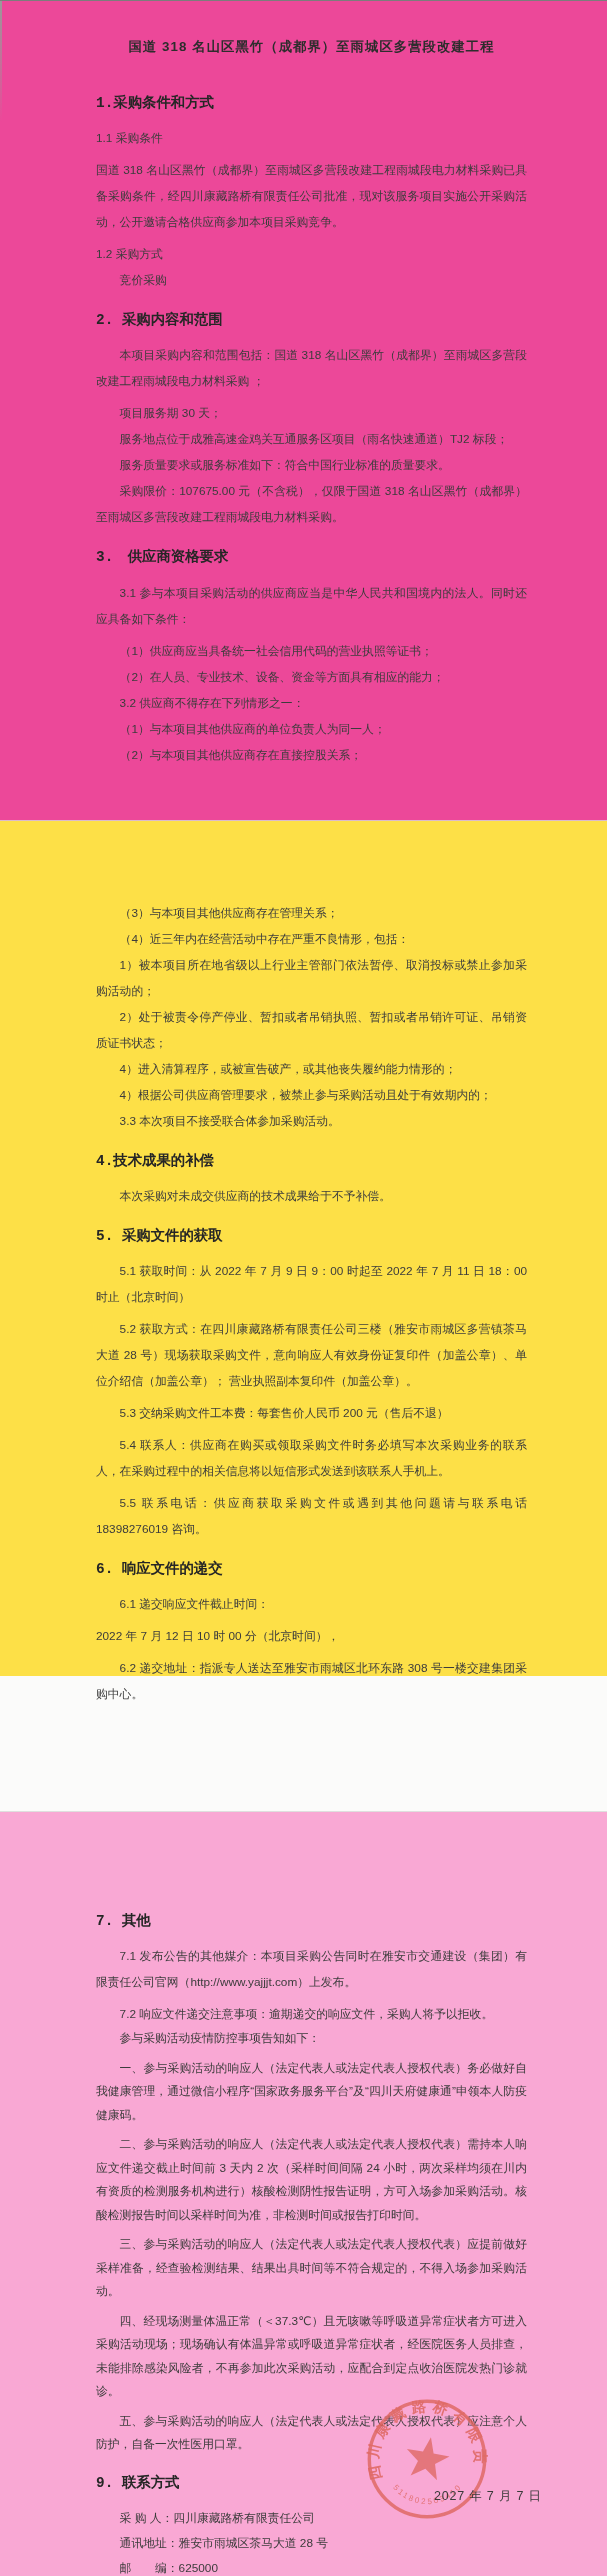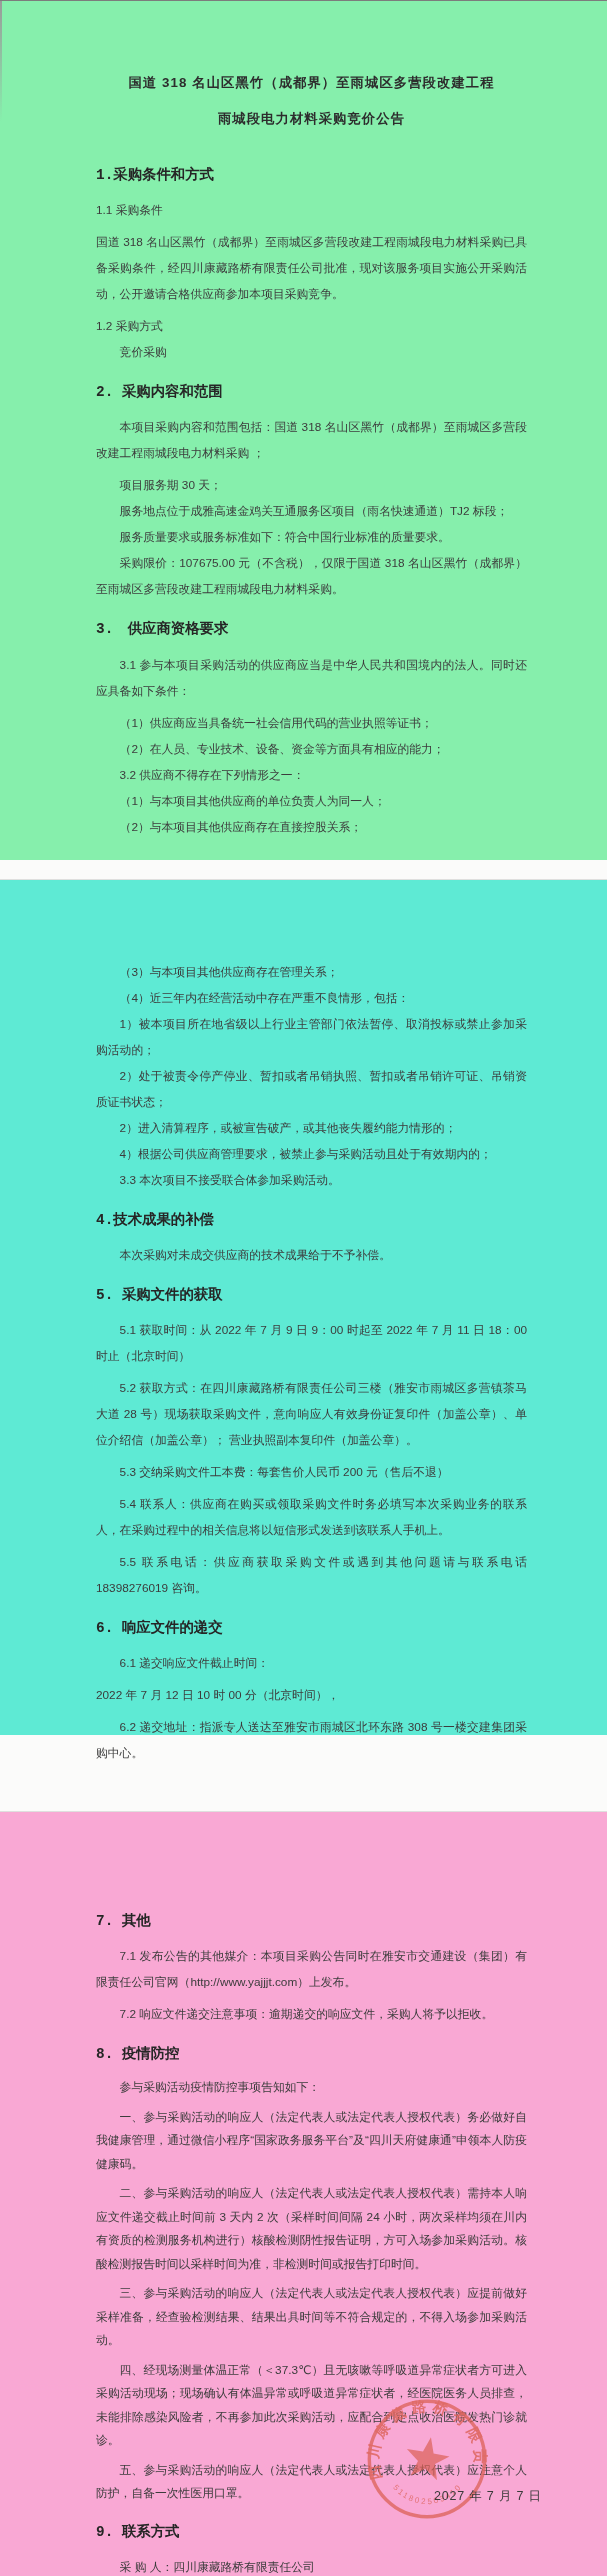--- a/index.html
+++ b/index.html
@@ -1,23 +1,23 @@
 <!DOCTYPE html>
 <html style="font-size:12px"><head>
 <meta charset="utf-8">
 <style>
   html,body{margin:0;padding:0;background:#ffffff;}
   .canvas{position:relative;width:607px;height:2576px;overflow:hidden;
           font-family:"Liberation Sans","DejaVu Sans",sans-serif;color:#3c3c3c;background:#fbfbfa;}
   .page{position:absolute;left:0;width:607px;box-sizing:border-box;
         padding-left:96px;padding-right:80px;font-size:11.8px;line-height:26px;text-align:justify;}
-  #page1{top:0;height:860px;background:#86efac;border-top:1.5px solid #7c7c7c;padding-top:70px;}
+  #page1{top:0;height:860px;background:#ec4899;border-top:1.5px solid #7c7c7c;padding-top:34px;}
   #page1 .left-edge{position:absolute;left:0;top:0;width:2.3px;height:121px;
         background:linear-gradient(#9a9a9a,rgba(0,0,0,0));}
-  #page2{top:880px;height:855px;background:#5eead4;box-shadow:0 -0.8px 0 #d8d8d8;padding-top:79px;}
+  #page2{top:821px;height:855px;background:#fde047;box-shadow:0 -0.8px 0 #d8d8d8;padding-top:79px;}
   #page3{top:1812px;height:858px;background:#f9a8d4;box-shadow:0 -0.8px 0 #d8d8d8;padding-top:82px;}
   #page3::after{content:"";position:absolute;left:0;bottom:0;width:100%;height:9px;background:rgba(0,0,0,0.05);}
   .title{text-align:center;font-weight:bold;font-size:13.3px;line-height:23px;letter-spacing:1.1px;color:#2d2d2d;margin:0;}
   .title2{margin-top:13px;}
   .h{font-weight:bold;font-size:14.4px;line-height:21px;color:#262626;margin:16.7px 0 11.4px;text-align:left;text-indent:0;font-family:Liberation Mono, monospace;}
   .h-first{margin-top:35px;}
   .p{margin:0;}
   .ind{text-indent:2em;}
   .sp{margin-top:6px;}
   .u{text-underline-offset:3px;}
@@ -27,21 +27,20 @@
   .stamp{position:absolute;left:364px;top:584px;width:126px;height:126px;opacity:0.88;}
 </style>
 </head>
 <body>
 
 <div class="canvas">
 
   <div class="page" id="page1">
     <div class="left-edge"></div>
     <p class="title">国道 318 名山区黑竹（成都界）至雨城区多营段改建工程</p>
-    <p class="title title2">雨城段电力材料采购竞价公告</p>
 
     <p class="h h-first">1.采购条件和方式</p>
     <p class="p sp">1.1 采购条件</p>
     <p class="p sp"><span class="u">国道 318 名山区黑竹（成都界）至雨城区多营段改建工程雨城段电力材料采购</span><span>已具备采购条件，经</span><span class="u">四川康藏路桥有限责任公司</span><span>批准，现对该服务项目实施公开采购活动，公开邀请合格供应商参加本项目采购竞争。</span></p>
     <p class="p sp">1.2 采购方式</p>
     <p class="p ind">竞价采购</p>
 
     <p class="h">2. 采购内容和范围</p>
     <p class="p ind"><span>本项目采购内容和范围包括：</span><span class="u">国道 318 名山区黑竹（成都界）至雨城区多营段改建工程雨城段电力材料采购</span><span> ；</span></p>
     <p class="p ind sp"><span>项目服务期 </span><span class="u">30</span><span> 天；</span></p>
@@ -56,21 +55,21 @@
     <p class="p ind">3.2 供应商不得存在下列情形之一：</p>
     <p class="p ind">（1）与本项目其他供应商的单位负责人为同一人；</p>
     <p class="p ind">（2）与本项目其他供应商存在直接控股关系；</p>
   </div>
 
   <div class="page" id="page2">
     <p class="p ind">（3）与本项目其他供应商存在管理关系；</p>
     <p class="p ind">（4）近三年内在经营活动中存在严重不良情形，包括：</p>
     <p class="p ind">1）被本项目所在地省级以上行业主管部门依法暂停、取消投标或禁止参加采购活动的；</p>
     <p class="p ind">2）处于被责令停产停业、暂扣或者吊销执照、暂扣或者吊销许可证、吊销资质证书状态；</p>
-    <p class="p ind">2）进入清算程序，或被宣告破产，或其他丧失履约能力情形的；</p>
+    <p class="p ind">4）进入清算程序，或被宣告破产，或其他丧失履约能力情形的；</p>
     <p class="p ind">4）根据公司供应商管理要求，被禁止参与采购活动且处于有效期内的；</p>
     <p class="p ind">3.3 本次项目不接受联合体参加采购活动。</p>
 
     <p class="h">4.技术成果的补偿</p>
     <p class="p ind">本次采购对未成交供应商的技术成果给于不予补偿。</p>
 
     <p class="h">5. 采购文件的获取</p>
     <p class="p ind"><span>5.1 获取时间：从 </span><span class="u">2022</span><span> 年 </span><span class="u">7</span><span> 月 </span><span class="u">9</span><span> 日 9：00 时起至 </span><span class="u">2022</span><span> 年 </span><span class="u">7</span><span> 月 </span><span class="u">11</span><span> 日 18：00 时止（北京时间）</span></p>
     <p class="p ind sp">5.2 获取方式：在四川康藏路桥有限责任公司三楼（雅安市雨城区多营镇茶马大道 28 号）现场获取采购文件，意向响应人有效身份证复印件（加盖公章）、单位介绍信（加盖公章）； 营业执照副本复印件（加盖公章）。</p>
     <p class="p ind sp"><span>5.3 交纳采购文件工本费：每套售价人民币 </span><span class="u">200</span><span> 元（售后不退）</span></p>
@@ -81,21 +80,20 @@
     <p class="p ind sp">6.1 递交响应文件截止时间：</p>
     <p class="p sp"><span class="u">2022</span><span> 年 </span><span class="u">7</span><span> 月 </span><span class="u">12</span><span> 日 </span><span class="u">10</span><span> 时 </span><span class="u">00</span><span> 分（北京时间），</span></p>
     <p class="p ind sp">6.2 递交地址：指派专人送达至雅安市雨城区北环东路 308 号一楼交建集团采购中心。</p>
   </div>
 
   <div class="page" id="page3">
     <p class="h">7. 其他</p>
     <p class="p ind sp">7.1 发布公告的其他媒介：本项目采购公告同时在雅安市交通建设（集团）有限责任公司官网（http://www.yajjjt.com）上发布。</p>
     <p class="p ind sp">7.2 响应文件递交注意事项：逾期递交的响应文件，采购人将予以拒收。</p>
 
-    <p class="h">8. 疫情防控</p>
     <p class="p ind s8">参与采购活动疫情防控事项告知如下：</p>
     <p class="p ind s8 sp">一、参与采购活动的响应人（法定代表人或法定代表人授权代表）务必做好自我健康管理，通过微信小程序“国家政务服务平台”及“四川天府健康通”申领本人防疫健康码。</p>
     <p class="p ind s8 sp">二、参与采购活动的响应人（法定代表人或法定代表人授权代表）需持本人响应文件递交截止时间前 3 天内 2 次（采样时间间隔 24 小时，两次采样均须在川内有资质的检测服务机构进行）核酸检测阴性报告证明，方可入场参加采购活动。核酸检测报告时间以采样时间为准，非检测时间或报告打印时间。</p>
     <p class="p ind s8 sp">三、参与采购活动的响应人（法定代表人或法定代表人授权代表）应提前做好采样准备，经查验检测结果、结果出具时间等不符合规定的，不得入场参加采购活动。</p>
     <p class="p ind s8 sp">四、经现场测量体温正常（＜37.3℃）且无咳嗽等呼吸道异常症状者方可进入采购活动现场；现场确认有体温异常或呼吸道异常症状者，经医院医务人员排查，未能排除感染风险者，不再参加此次采购活动，应配合到定点收治医院发热门诊就诊。</p>
     <p class="p ind s8 sp">五、参与采购活动的响应人（法定代表人或法定代表人授权代表）应注意个人防护，自备一次性医用口罩。</p>
 
     <p class="h">9. 联系方式</p>
     <div class="contact">
       <p class="p sp">采 购 人：四川康藏路桥有限责任公司</p>

